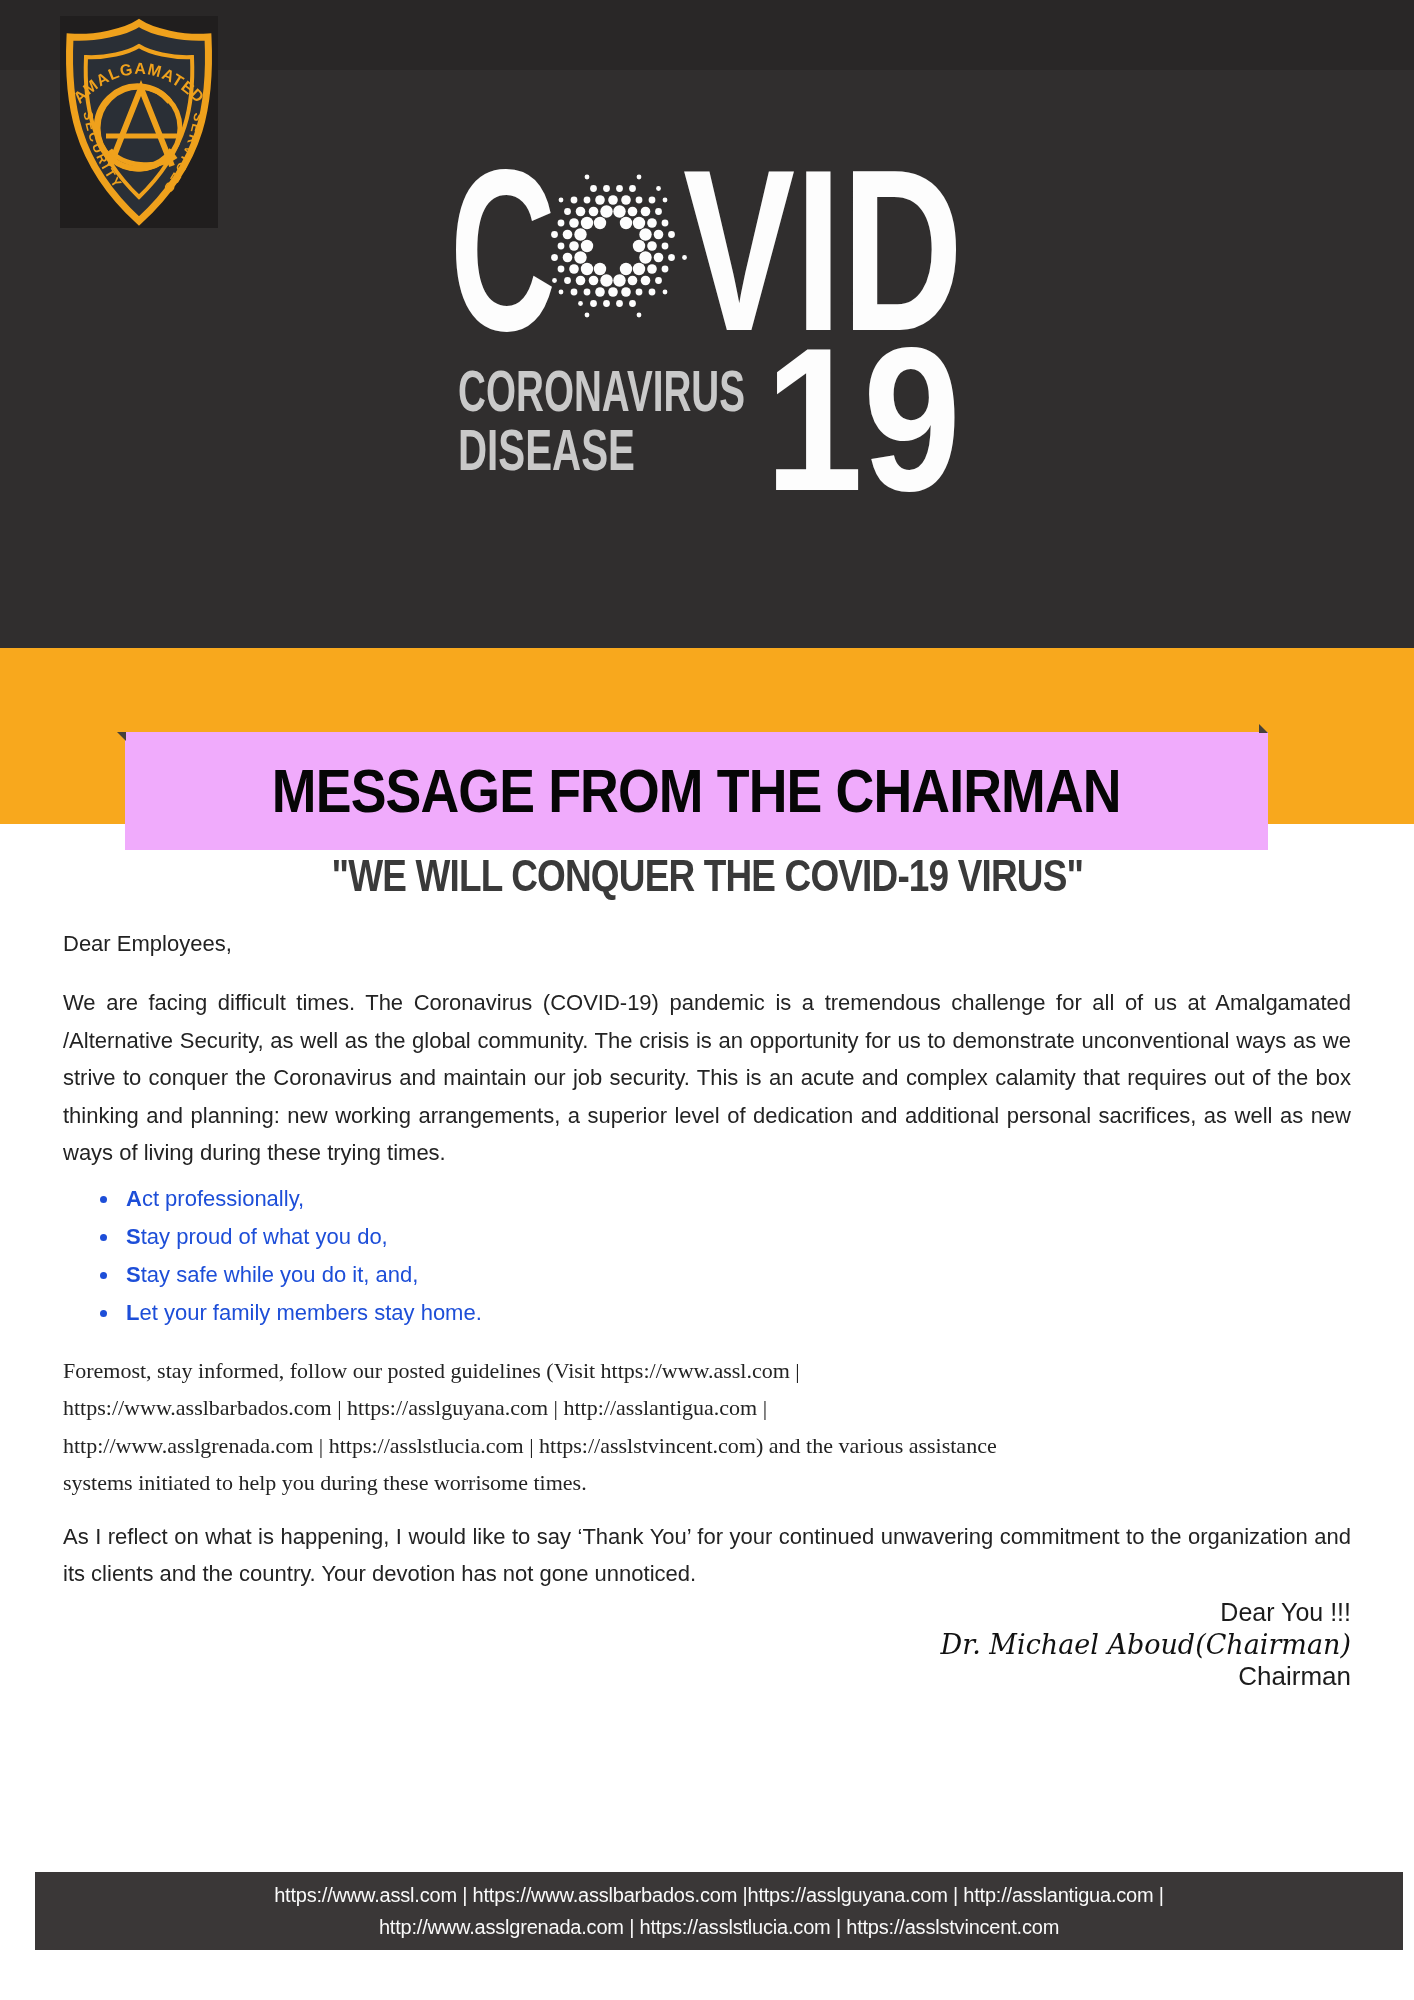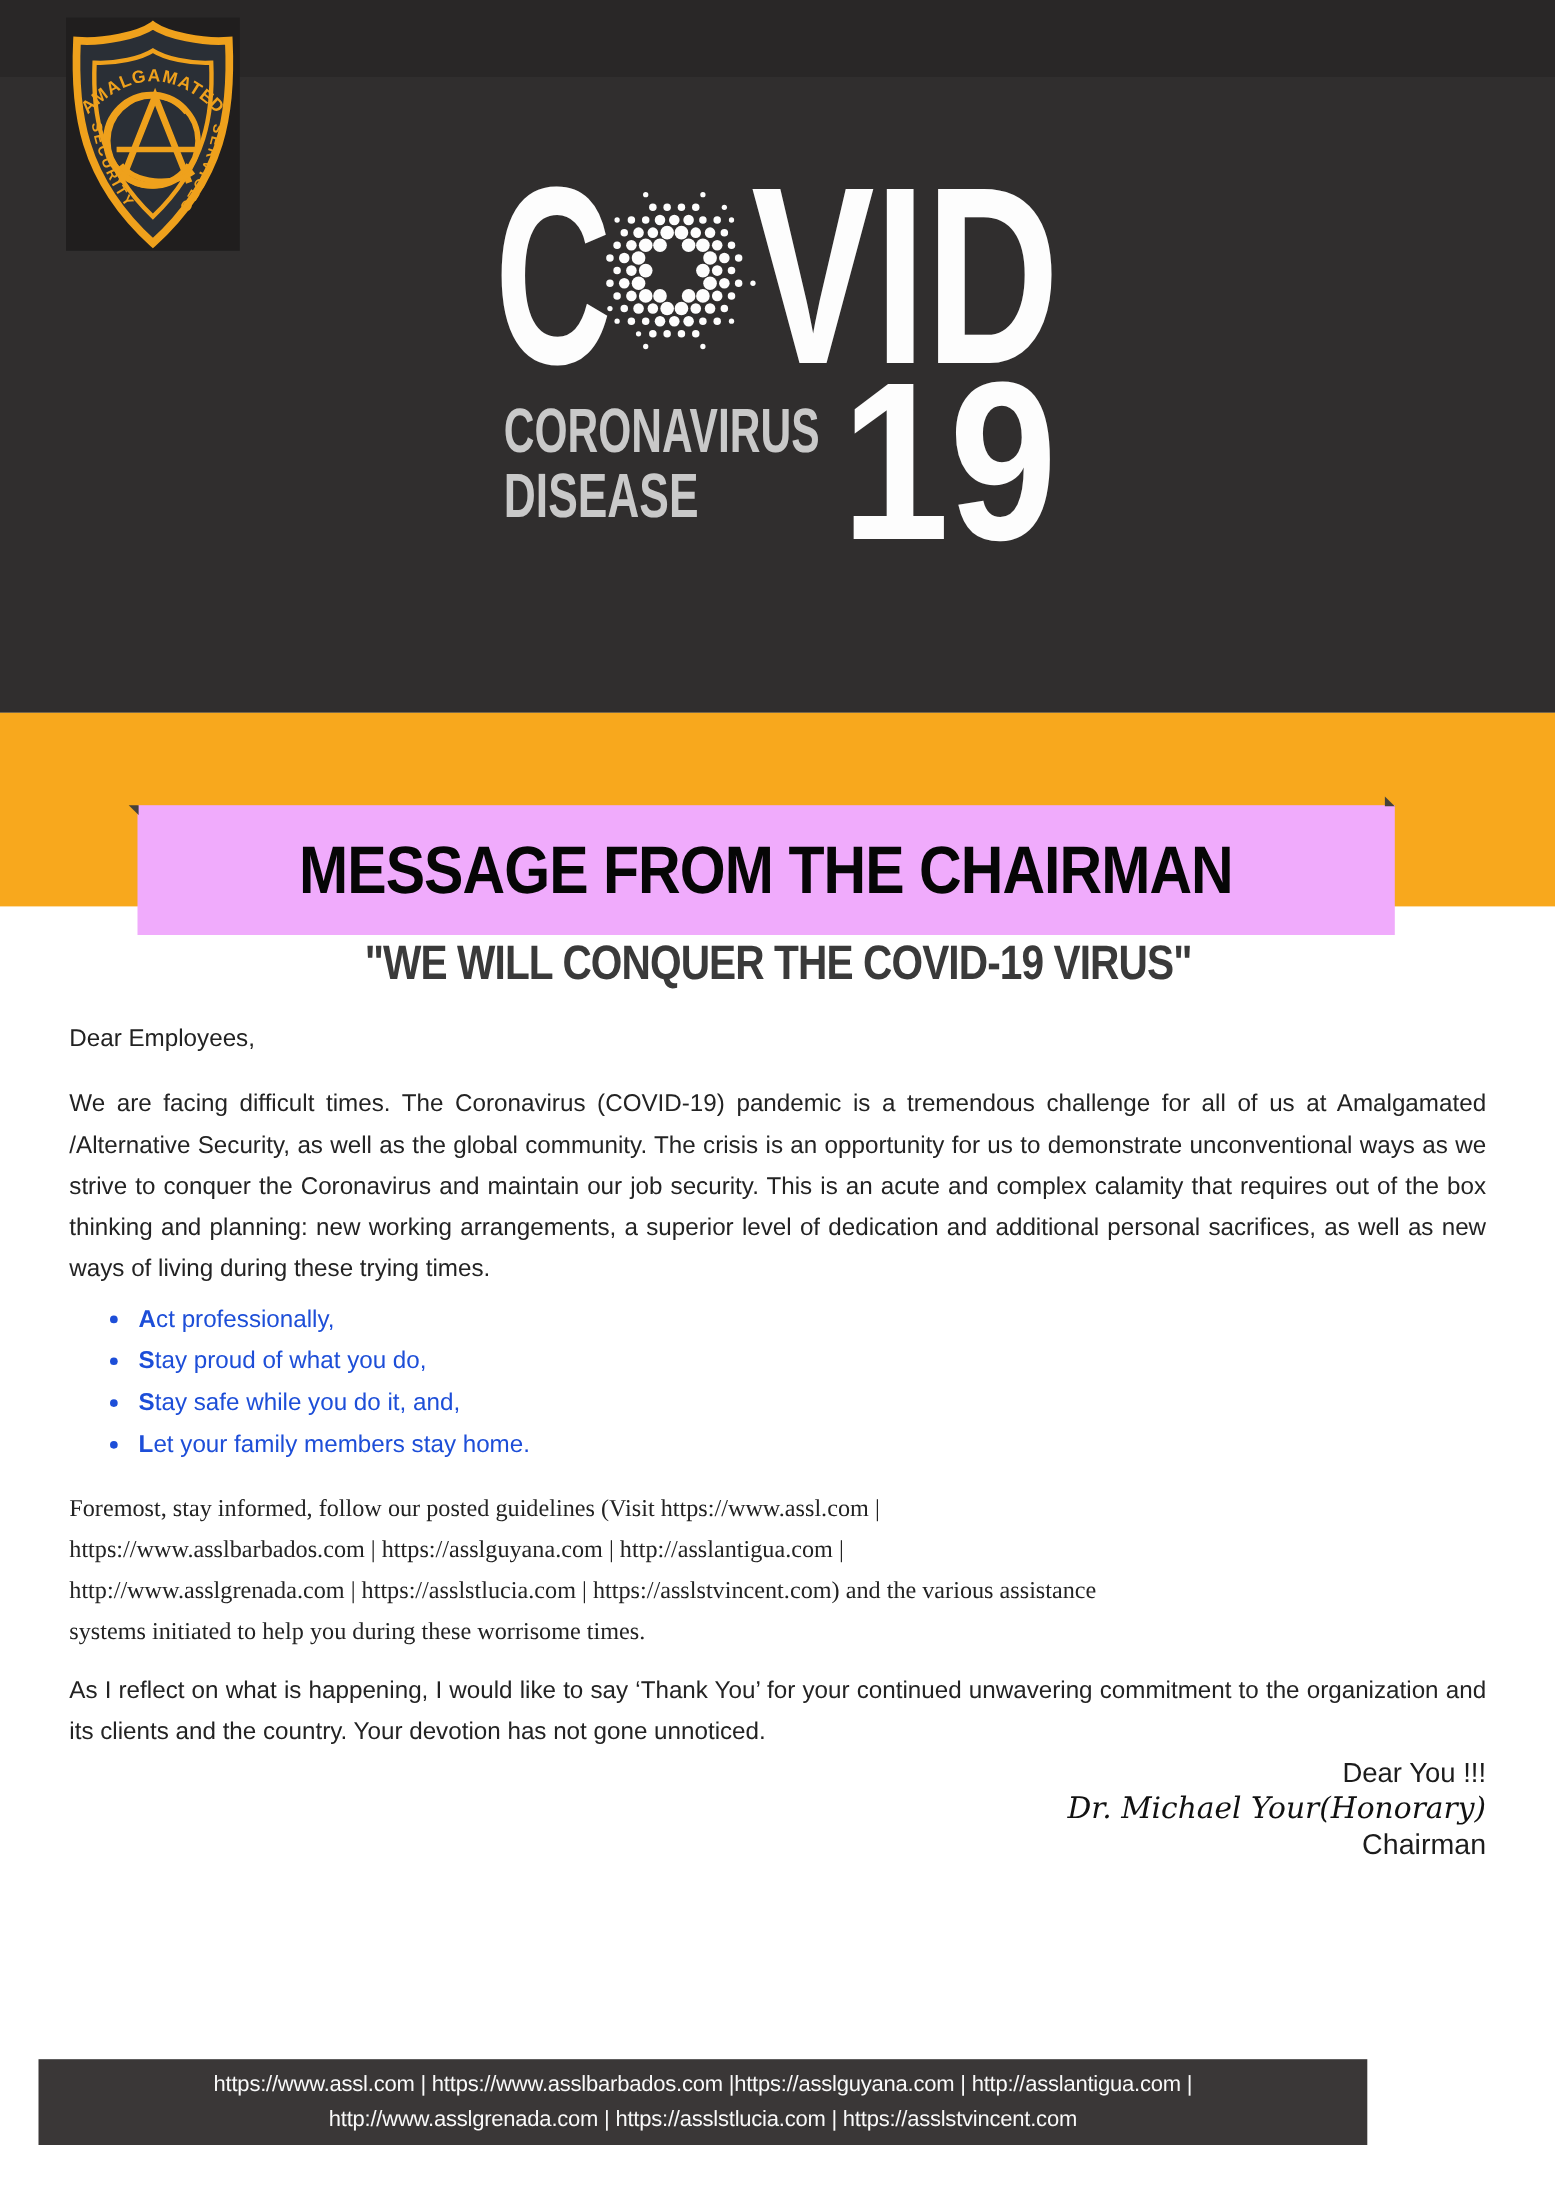--- a/index.html
+++ b/index.html
@@ -118,21 +118,21 @@
     font-size:27px; line-height:32px; color:#111;
   }
   .signoff {
     text-align:right;
     font-size:26px; line-height:30px; color:#1c1c1c;
   }
 
   
   .footer-bar {
     position:absolute; left:35px; top:1872px;
-    width:1208px; height:78px;
+    width:1368px; height:78px;
     background:#3a3737;
     text-align:center;
     padding-top:7px;
   }
   .footer-bar div {
     color:#fafafa; font-size:20px; line-height:32px;
     letter-spacing:-0.2px;
   }
 </style>
 </head>
@@ -291,21 +291,21 @@
       <li><span class="lead">L</span><span>et your family members stay home.</span></li>
     </ul>
 
     <p class="para prelines">Foremost, stay informed, follow our posted guidelines (Visit https://www.assl.com |
 https://www.asslbarbados.com | https://asslguyana.com | http://asslantigua.com |
 http://www.asslgrenada.com | https://asslstlucia.com | https://asslstvincent.com) and the various assistance
 systems initiated to help you during these worrisome times.</p>
     <p class="para last">As I reflect on what is happening, I would like to say ‘Thank You’ for your continued unwavering commitment to the organization and its clients and the country. Your devotion has not gone unnoticed.</p>
 
     <div class="thanks">Dear You !!!</div>
-    <div class="signature">Dr. Michael Your(Honorary)</div>
+    <div class="signature">Dr. Michael Aboud(Chairman)</div>
     <div class="signoff">Chairman</div>
   </div>
 
   <div class="footer-bar">
     <div>https://www.assl.com | https://www.asslbarbados.com |https://asslguyana.com | http://asslantigua.com |</div>
     <div>http://www.asslgrenada.com | https://asslstlucia.com | https://asslstvincent.com</div>
   </div>
 
 </div>
 

